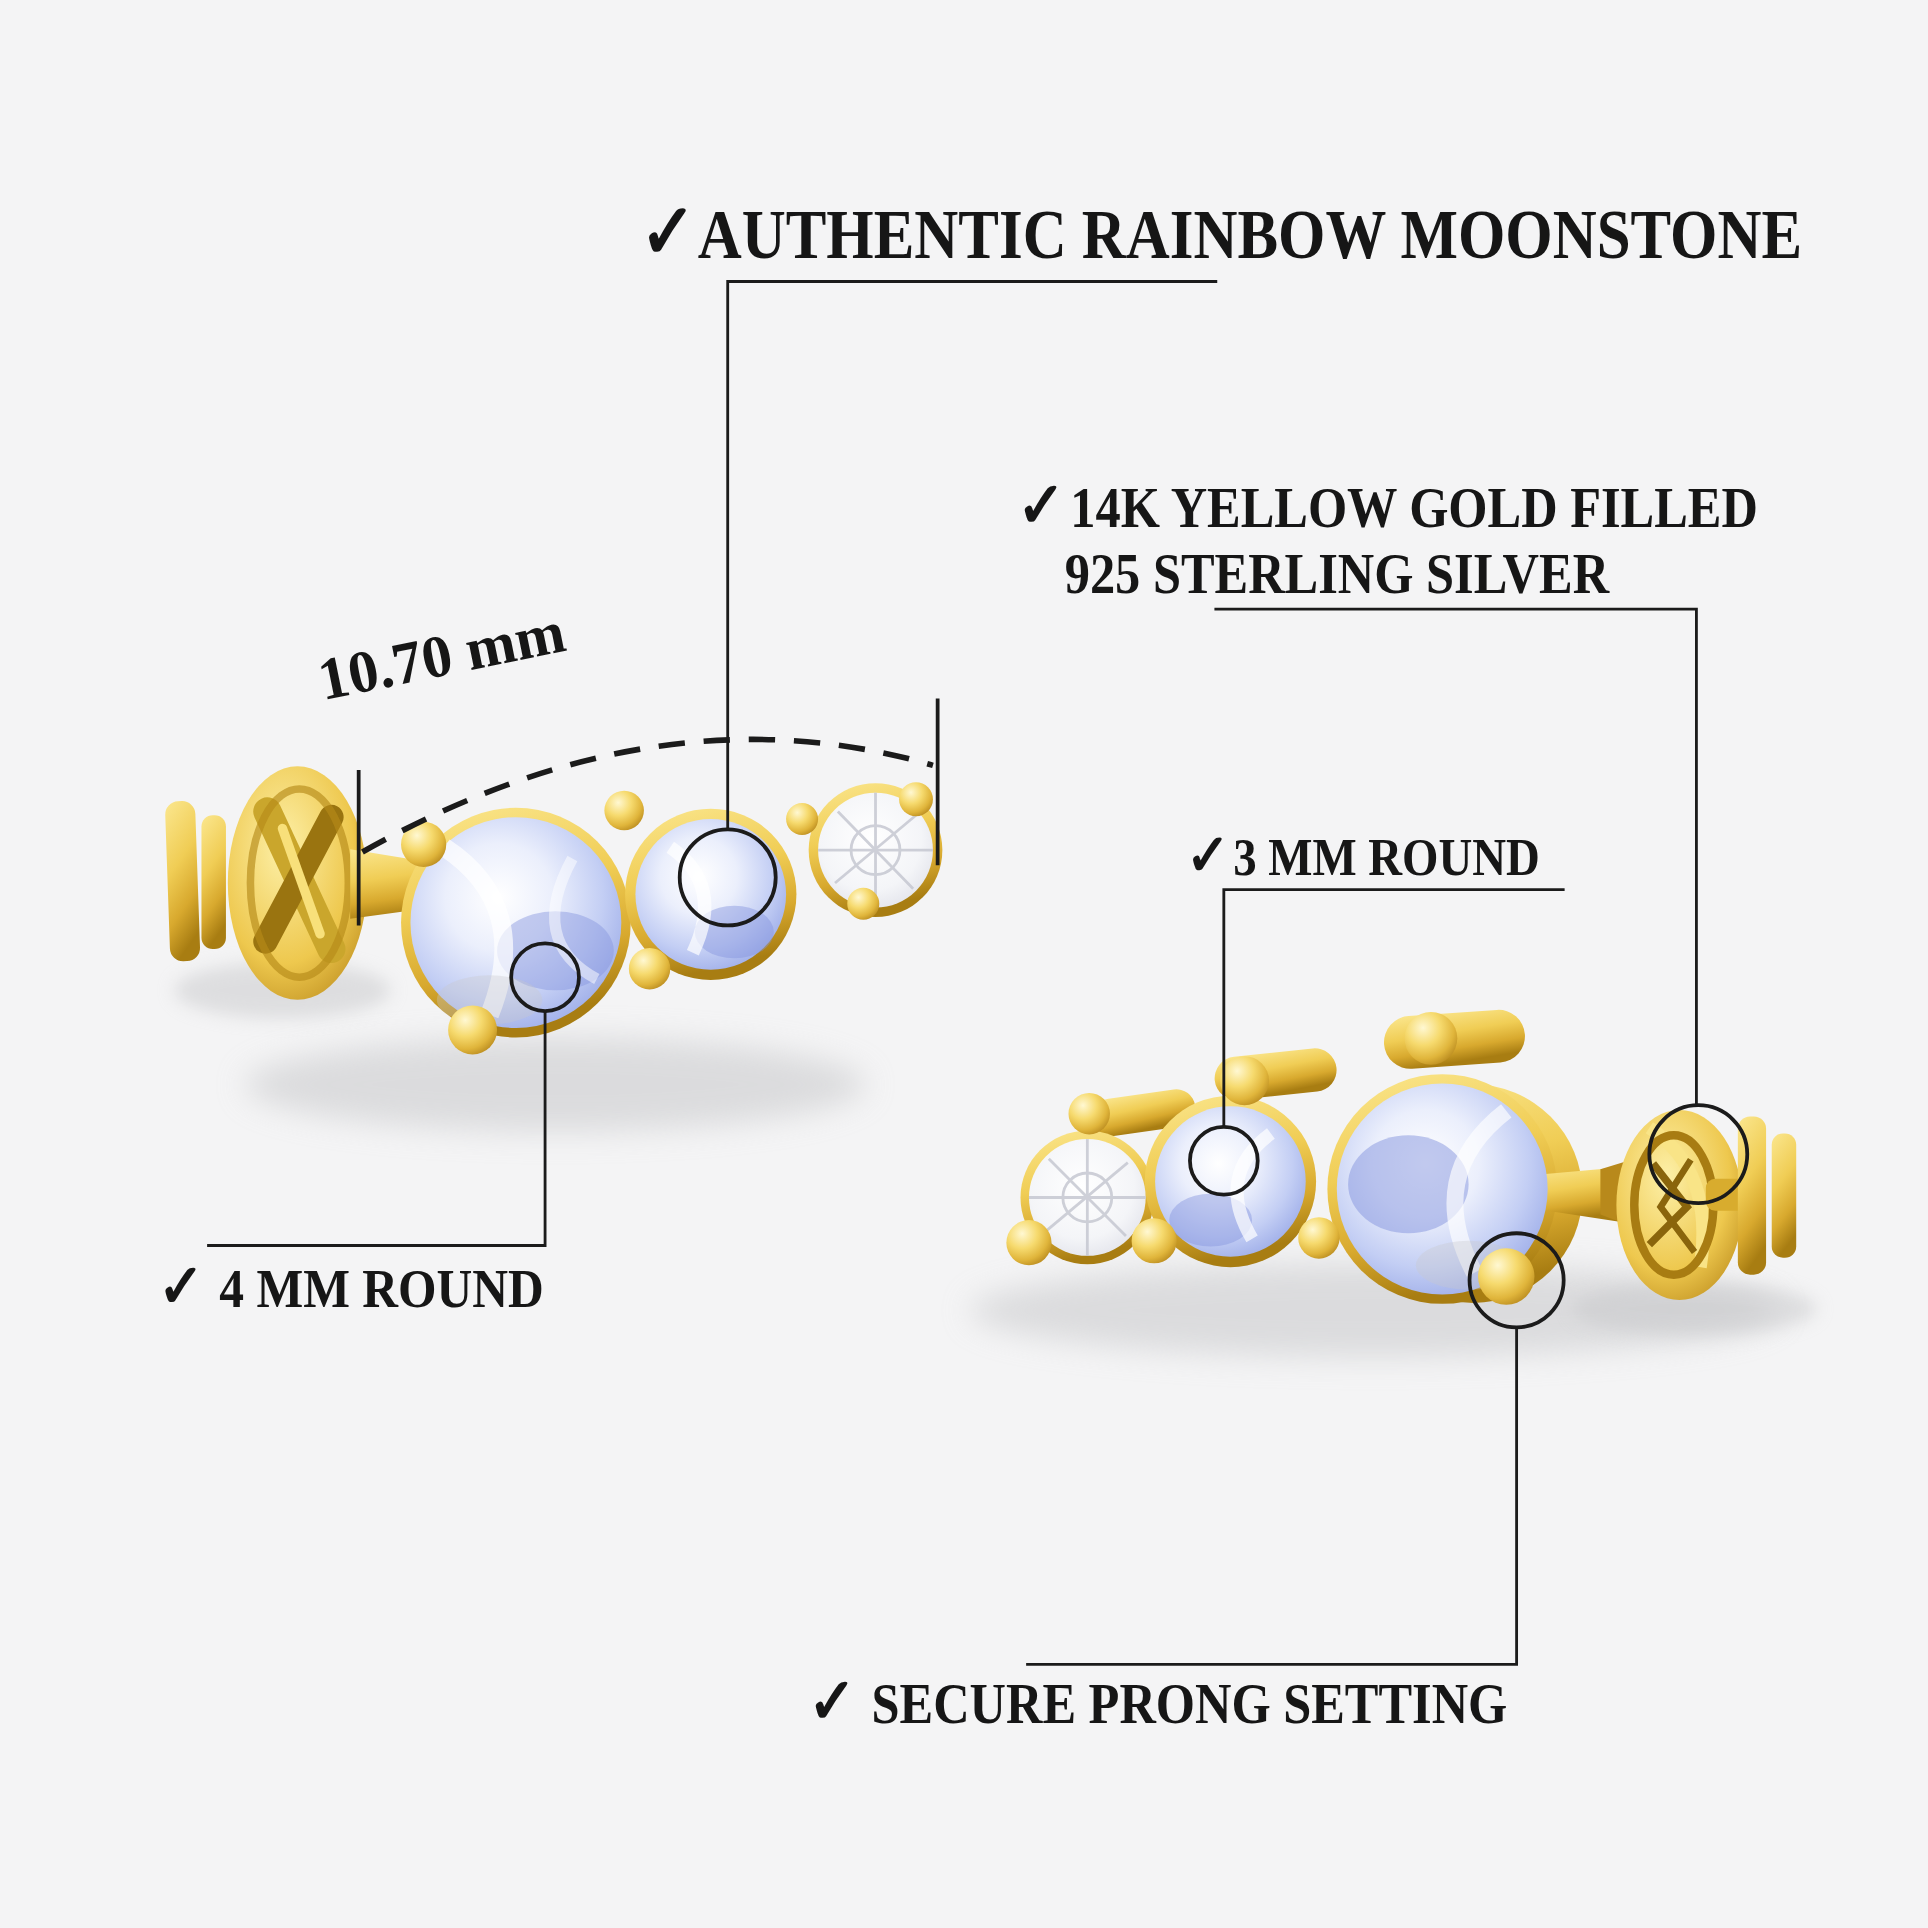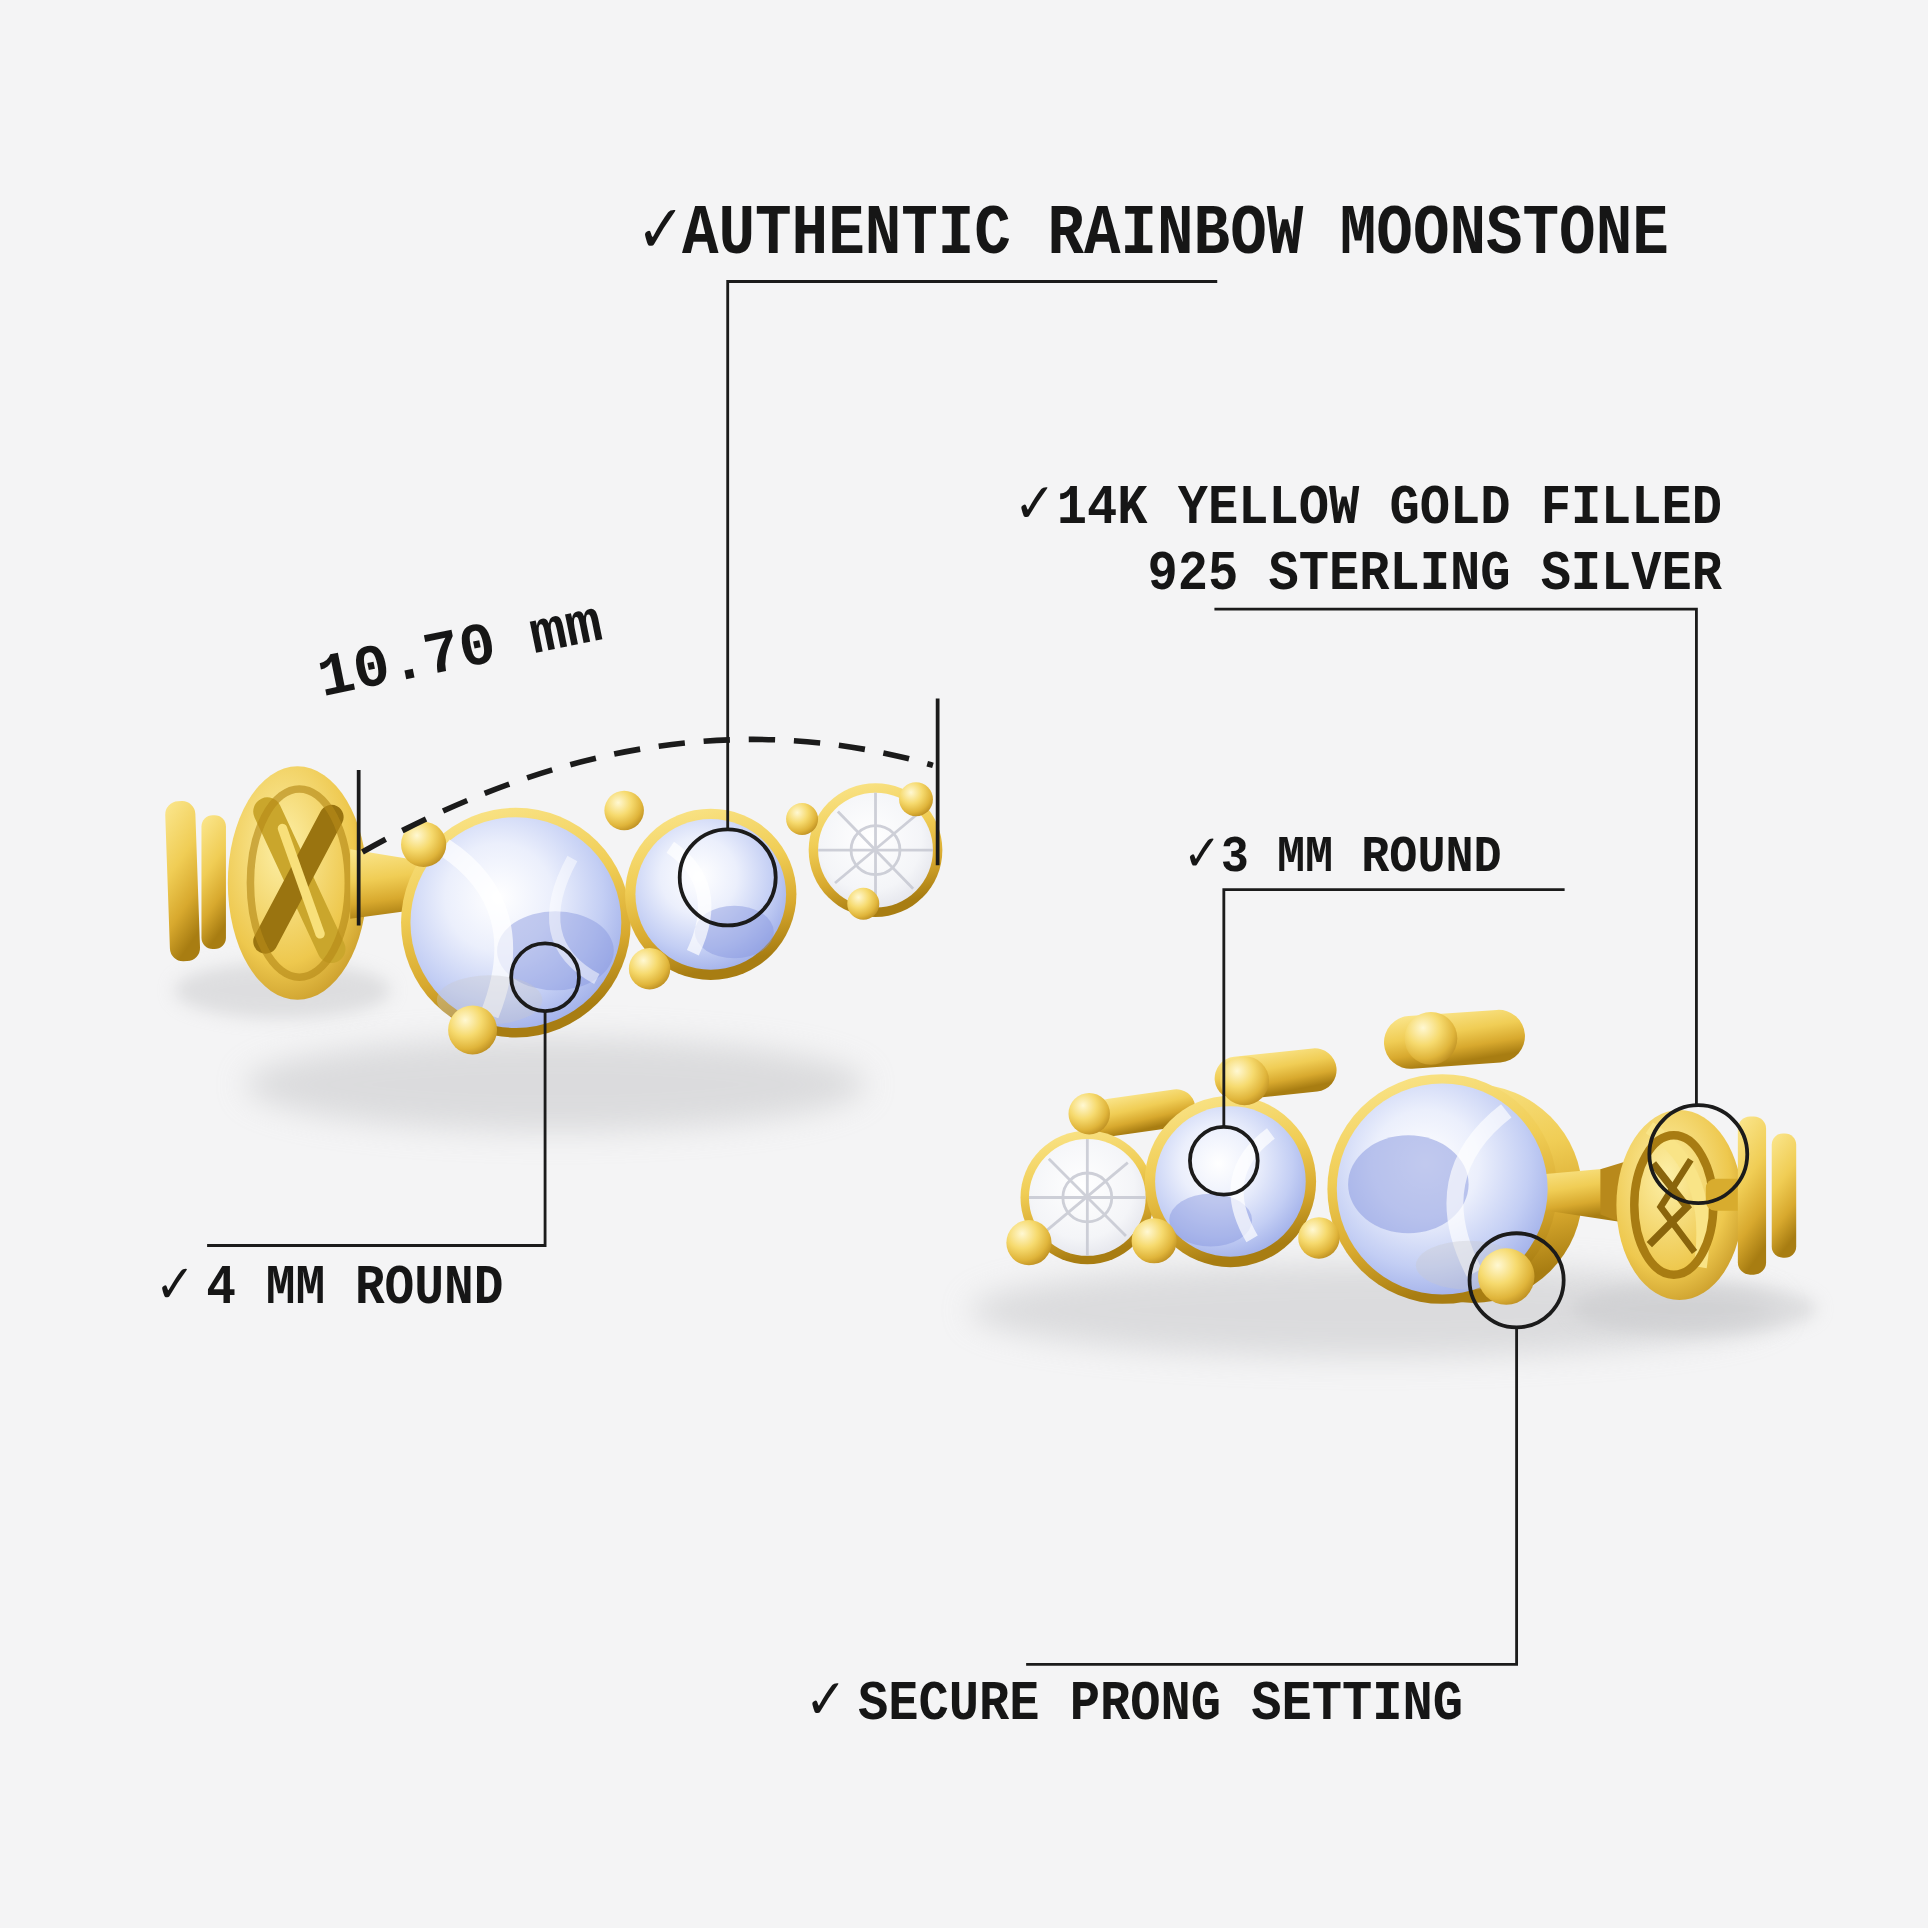--- a/index.html
+++ b/index.html
@@ -1,22 +1,21 @@
 <!DOCTYPE html>
 <html style="--background: #f4f4f5; --text-color: #161616; --line-color: #1b1b1b; --gold-color: #eec84e; --moonstone-color: #a9b7ec; --diamond-color: #eceef2;font-size:15px"><head>
 <meta charset="utf-8">
 <style>
   html,body{margin:0;padding:0;}
   #canvas{
     position:relative;
     width:1928px;height:1928px;
     overflow:hidden;
-    font-family:Liberation Mono, monospace;
+    font-family:Liberation Serif, serif;
     background:var(--background,#f4f4f5);
-    text-align:right;
   }
   #scene-svg{position:absolute;left:0;top:0;}
   .ann{stroke:var(--line-color,#1b1b1b);fill:none;}
   .label{
     position:absolute;
     color:var(--text-color,#161616);
     font-weight:700;
     white-space:nowrap;
     transform-origin:0 0;
     letter-spacing:0px;

